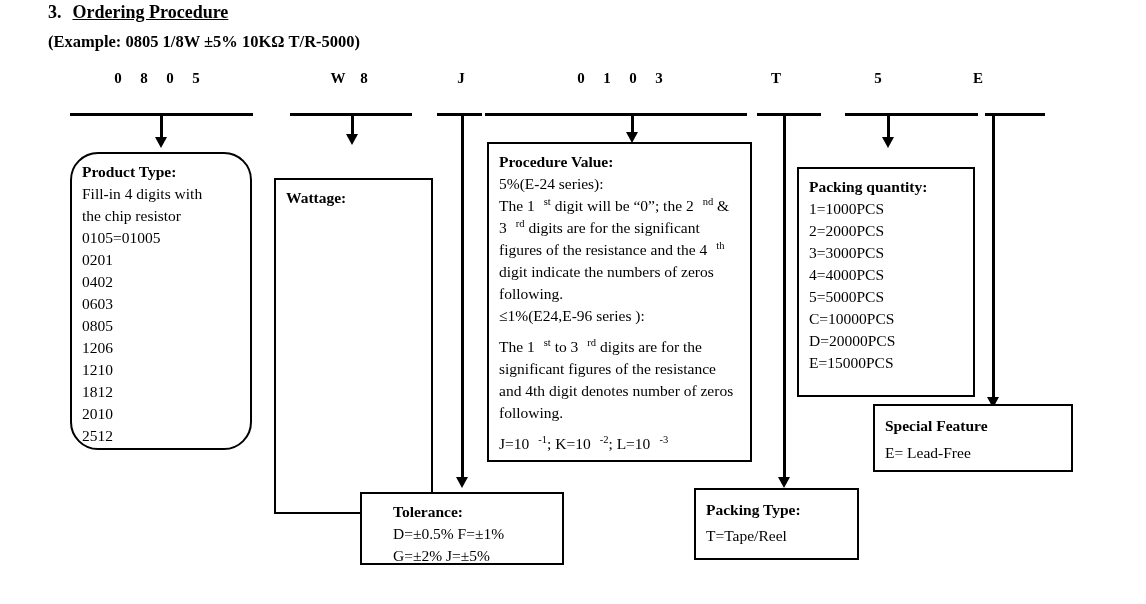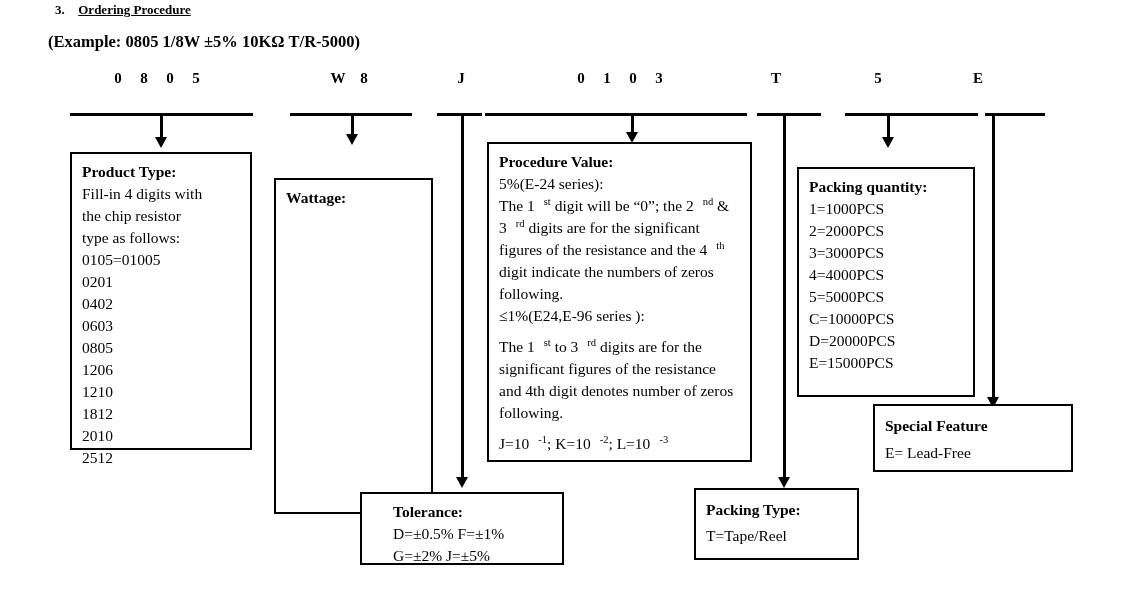--- a/index.html
+++ b/index.html
@@ -4,21 +4,21 @@
 <style>
   html,body{margin:0;padding:0;}
   body{
     width:1146px;height:604px;background:#ffffff;position:relative;
     font-family:"Liberation Serif","DejaVu Serif",serif;
     color:#000;overflow:hidden;
   }
   .abs{position:absolute;}
 
   
-  #heading-row{left:55px;top:2px;font-size:13px;font-weight:bold;}
+  #heading-row{left:48px;top:2px;font-size:18px;font-weight:bold;}
   #heading-row .num{display:inline-block;min-width:20px;}
   #heading-title{text-decoration:underline;}
   #example-line{left:48px;top:32px;font-size:16.5px;font-weight:bold;white-space:nowrap;}
 
   
   .code-group{position:absolute;top:70px;font-size:15px;font-weight:bold;white-space:nowrap;}
   .code-group .ch{display:inline-block;text-align:center;width:26px;}
 
   
   .hbar{position:absolute;height:3px;background:#000;}
@@ -73,27 +73,26 @@
 <div class="arrowhead" style="left:778px;top:477px;"></div>
 
 <div class="hbar" style="left:845px;top:113px;width:133px;"></div>
 <div class="vline" style="left:887px;top:113px;height:28px;"></div>
 <div class="arrowhead" style="left:882px;top:137px;"></div>
 
 <div class="hbar" style="left:985px;top:113px;width:60px;"></div>
 <div class="vline" style="left:992px;top:113px;height:288px;"></div>
 <div class="arrowhead" style="left:987px;top:397px;"></div>
 
-<div class="box" style="left:70px;top:152px;width:182px;height:298px;">
+<div class="box" style="left:70px;top:152px;width:182px;height:298px;border-radius:28px;">
   <div class="inner">
     <div class="title">Product Type:</div>
     <div>
         <div class="ln">Fill-in 4 digits with</div>
         <div class="ln">the chip resistor</div>
-        <div class="ln">type as follows:</div>
         <div class="ln">0105=01005</div>
         <div class="ln">0201</div>
         <div class="ln">0402</div>
         <div class="ln">0603</div>
         <div class="ln">0805</div>
         <div class="ln">1206</div>
         <div class="ln">1210</div>
         <div class="ln">1812</div>
         <div class="ln">2010</div>
         <div class="ln">2512</div>

